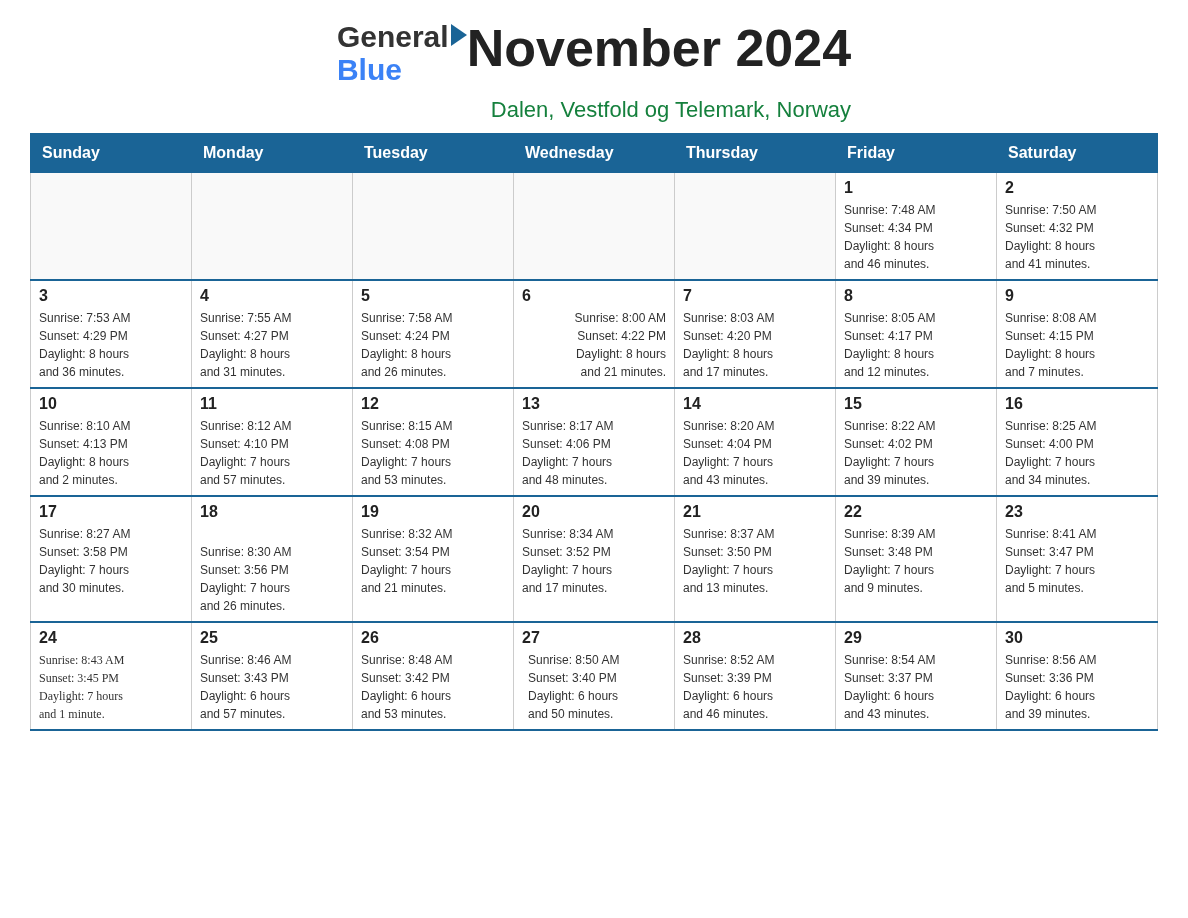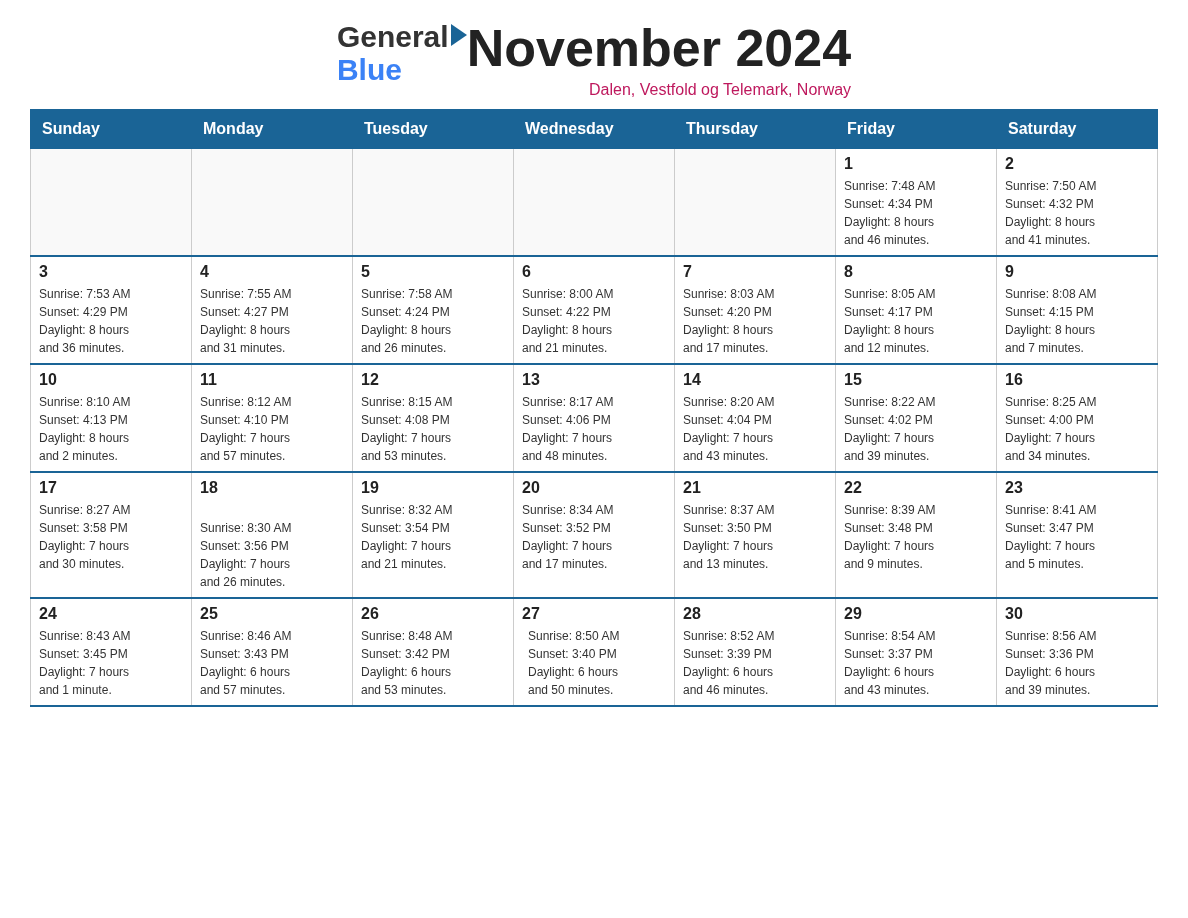--- a/index.html
+++ b/index.html
@@ -20,24 +20,24 @@
     .title-area {
       text-align: right;
     }
     .title-area h1 {
       font-size: 52px;
       font-weight: bold;
       color: #222;
       line-height: 1.1;
     }
     .title-area h2 {
-      font-size: 16px;
+      font-size: 22px;
       font-weight: normal;
-      color: #be185d;
-      margin-top: 4px;
+      color: #15803d;
+      margin-top: 20px;
     }
     .calendar {
       width: 100%;
       border-collapse: collapse;
       margin-top: 10px;
     }
     .calendar thead tr th {
       background-color: #1a6496;
       color: #fff;
       padding: 10px 11px;
@@ -174,21 +174,21 @@
         </td>
         <td>
           <span class="day-number">5</span>
           <div class="day-info" style="white-space: pre-line;">Sunrise: 7:58 AM
 Sunset: 4:24 PM
 Daylight: 8 hours
 and 26 minutes.</div>
         </td>
         <td>
           <span class="day-number">6</span>
-          <div class="day-info" style="white-space: pre-line;">Sunrise: 8:00 AM
+          <div class="day-info" style="white-space: pre-line; text-align: right;">Sunrise: 8:00 AM
 Sunset: 4:22 PM
 Daylight: 8 hours
 and 21 minutes.</div>
         </td>
         <td>
           <span class="day-number">7</span>
           <div class="day-info" style="white-space: pre-line;">Sunrise: 8:03 AM
 Sunset: 4:20 PM
 Daylight: 8 hours
 and 17 minutes.</div>
@@ -306,21 +306,21 @@
           <span class="day-number">23</span>
           <div class="day-info" style="white-space: pre-line;">Sunrise: 8:41 AM
 Sunset: 3:47 PM
 Daylight: 7 hours
 and 5 minutes.</div>
         </td>
       </tr>
       <tr>
         <td>
           <span class="day-number">24</span>
-          <div class="day-info" style="white-space: pre-line;">Sunrise: 8:43 AM
+          <div class="day-info" style="white-space: pre-line; font-family: Liberation Serif, serif;">Sunrise: 8:43 AM
 Sunset: 3:45 PM
 Daylight: 7 hours
 and 1 minute.</div>
         </td>
         <td>
           <span class="day-number">25</span>
           <div class="day-info" style="white-space: pre-line;">Sunrise: 8:46 AM
 Sunset: 3:43 PM
 Daylight: 6 hours
 and 57 minutes.</div>

